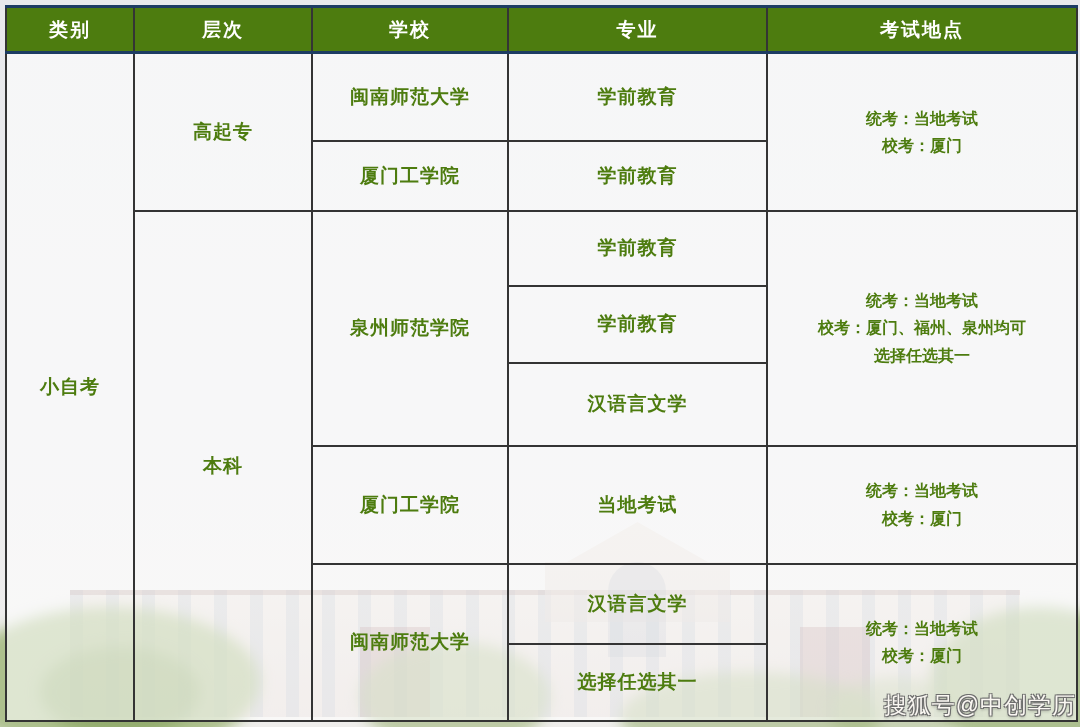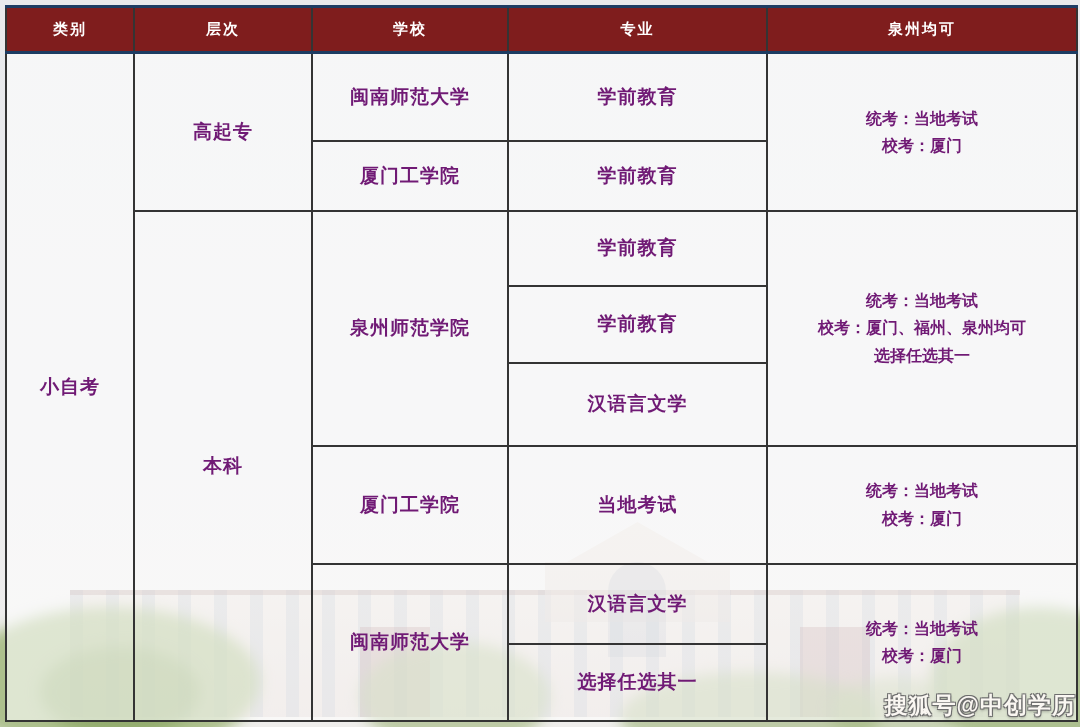--- a/index.html
+++ b/index.html
@@ -38,35 +38,35 @@
   .t4{left:620px;bottom:-35px;width:260px;height:90px;background:rgba(150,175,112,.55);}
   .t5{left:930px;bottom:-30px;width:220px;height:150px;background:rgba(146,172,106,.7);}
   .t6{left:830px;bottom:-20px;width:130px;height:70px;background:rgba(160,182,124,.5);}
   
   table{
     position:absolute;left:5px;top:5px;width:1071px;
     border-collapse:collapse;table-layout:fixed;
   }
   th,td{border:2px solid #343434;text-align:center;vertical-align:middle;overflow:hidden;}
   th{
-    background:#7f1d1d;color:#ffffff;font-size:15px;font-weight:bold;
+    background:#4d7c0f;color:#ffffff;font-size:19px;font-weight:bold;
     letter-spacing:2px;height:41px;
     border-top:3px solid #1d3c63;border-bottom:3px solid #1d3c63;
   }
   td{
     background:rgba(255,255,255,.60);
-    color:#701a75;font-weight:bold;font-size:19px;letter-spacing:1px;margin-top:48px;
+    color:#4d7c0f;font-weight:bold;font-size:19px;letter-spacing:1px;margin-top:48px;
   }
   td.exam{font-size:16px;line-height:1.7;white-space:pre-line;letter-spacing:0;}
   tr.r1{height:88px;} tr.r2{height:70px;} tr.r3{height:75px;} tr.r4{height:77px;}
   tr.r5{height:83px;} tr.r6{height:118px;} tr.r7{height:80px;} tr.r8{height:77px;}
   
   .watermark{
     position:absolute;right:4px;bottom:6px;
-    font-size:23px;font-weight:bold;color:#faf7f2;letter-spacing:1px;
+    font-size:23px;font-weight:normal;color:#faf7f2;letter-spacing:1px;
     text-shadow:-1px -1px 0 #6e6e6e,1px -1px 0 #6e6e6e,-1px 1px 0 #6e6e6e,
                  1px 1px 0 #6e6e6e,0 2px 3px rgba(0,0,0,.35);
   }
 </style>
 </head>
 <body>
 
 <div class="photo">
   <div class="building"></div>
   <div class="wing-accent" style="left:800px;"></div>
@@ -88,21 +88,21 @@
       <col style="width:196px">
     <col style="width:259px">
       <col style="width:310px">
   </colgroup>
   <thead>
     <tr>
       <th>类别</th>
       <th>层次</th>
       <th>学校</th>
       <th>专业</th>
-      <th>泉州均可</th>
+      <th>考试地点</th>
     </tr>
   </thead>
   <tbody>
     <tr class="r1">
       <td rowspan="8">小自考</td>
       <td rowspan="2">高起专</td>
       <td>闽南师范大学</td>
       <td>学前教育</td>
       <td rowspan="2" class="exam">统考：当地考试
 校考：厦门</td>

